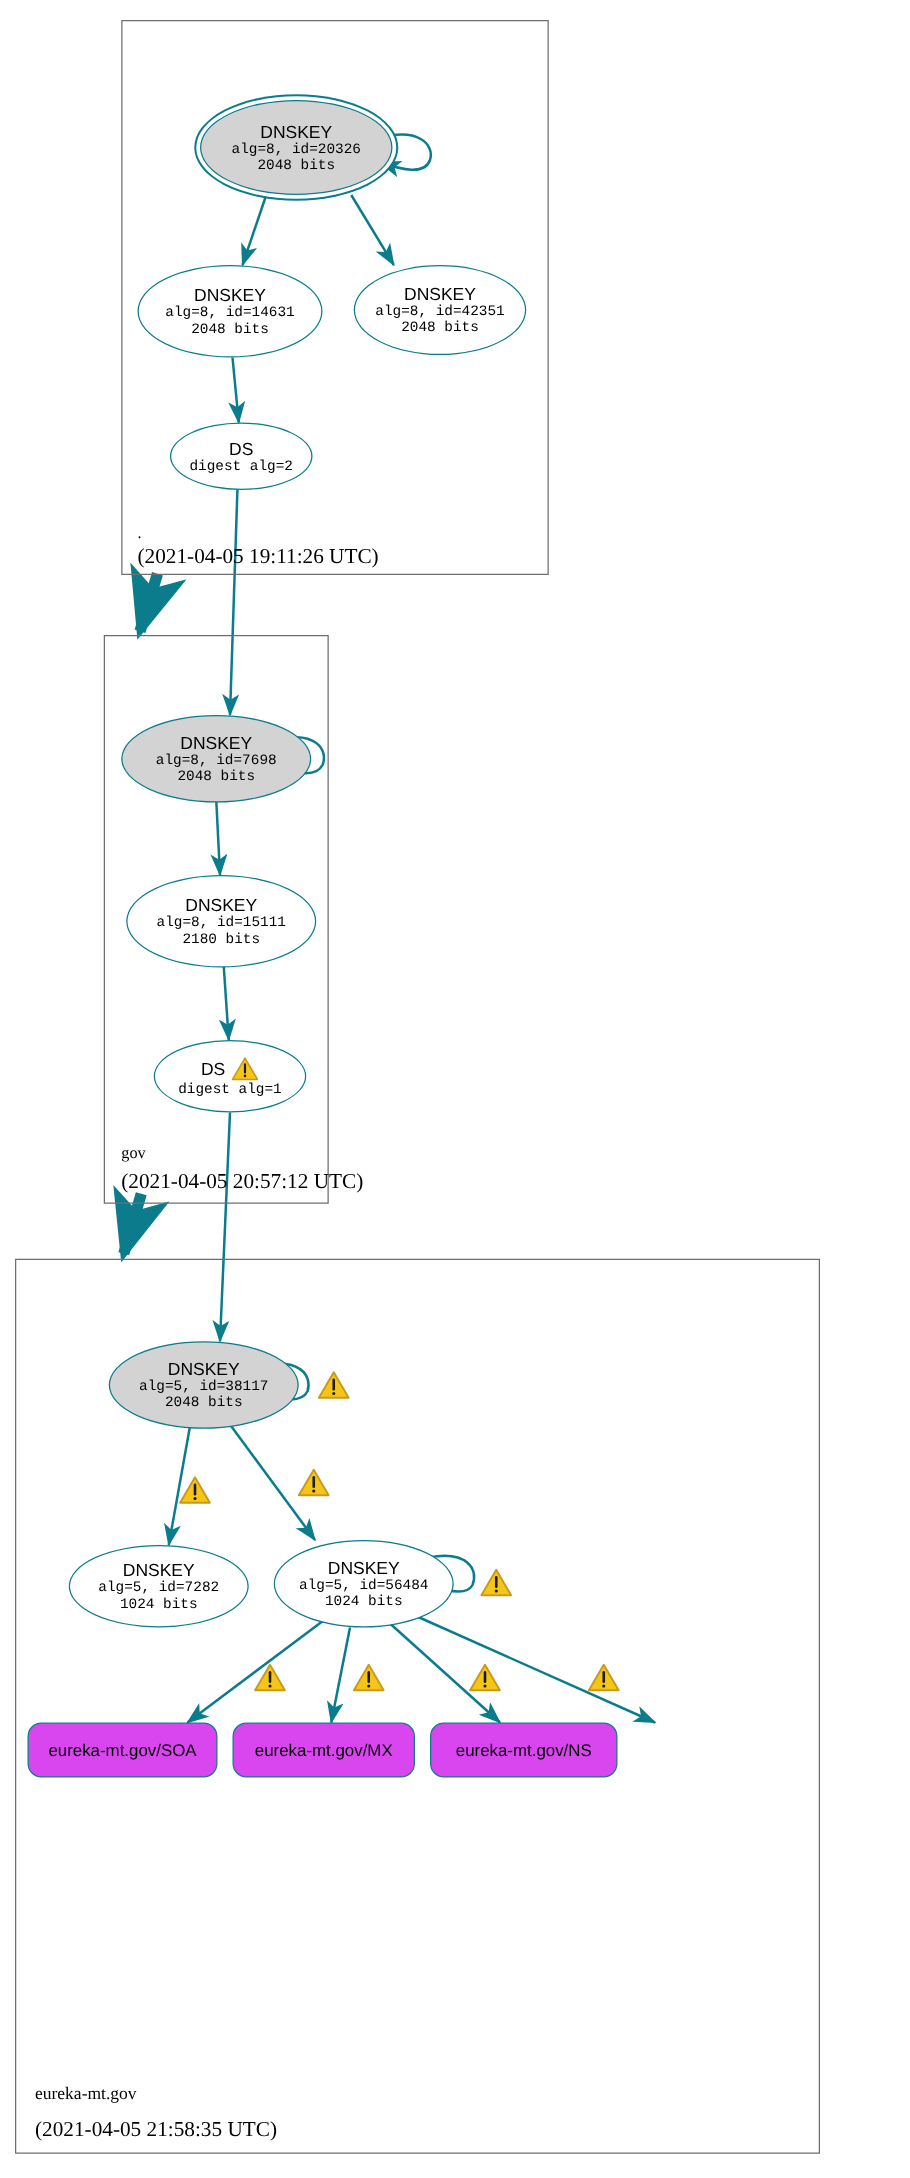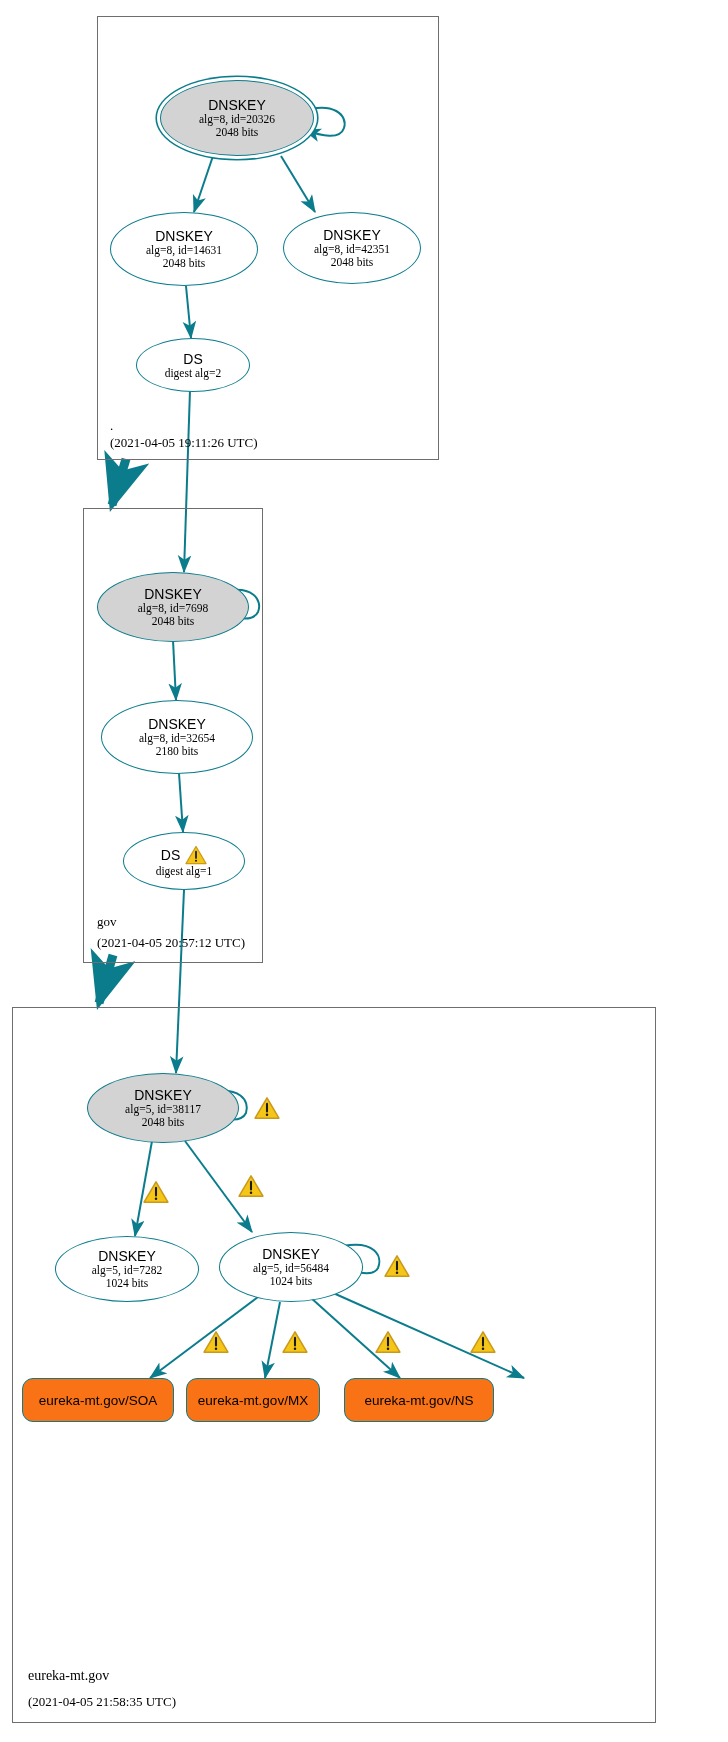--- a/index.html
+++ b/index.html
@@ -35,21 +35,21 @@
   .zonelabel {
     position: absolute;
     font-family: "Liberation Serif", serif;
     font-size: 13px;
     color: #000000;
     white-space: nowrap;
   }
   .zonedate {
     position: absolute;
     font-family: "Liberation Serif", serif;
-    font-size: 13px;
+    font-size: 17px;
     color: #000000;
     white-space: nowrap;
   }
   .node {
     position: absolute;
     box-sizing: border-box;
     display: flex;
     flex-direction: column;
     align-items: center;
     justify-content: center;
@@ -63,30 +63,30 @@
   }
   .ellipse.filled {
     background: #d3d3d3;
   }
   .ellipse.dbl {
     box-shadow: 0 0 0 3px #ffffff, 0 0 0 4.6px #0b7c8c;
   }
   .rrset {
     border: 1.6px solid #0b7c8c;
     border-radius: 11px;
-    background: #f97316;
+    background: #d946ef;
     justify-content: center;
   }
   .n-title {
     font-family: "Liberation Sans", sans-serif;
     font-size: 14px;
     line-height: 16px;
   }
   .n-sub {
-    font-family: Liberation Serif, serif;
+    font-family: Liberation Mono, monospace;
     font-size: 11.5px;
     line-height: 13px;
   }
   .rr-label {
     font-family: "Liberation Sans", sans-serif;
     font-size: 13.5px;
     line-height: 15px;
   }
   .ds-row {
     display: flex;
@@ -189,21 +189,21 @@
   <div class="zonedate" style="left:110px; top:435px;">(2021-04-05 19:11:26 UTC)</div>
 
   <div class="node ellipse filled" style="left:97px; top:572px; width:152px; height:70px;">
     <div class="n-title">DNSKEY</div>
     <div class="n-sub">alg=8, id=7698</div>
     <div class="n-sub">2048 bits</div>
   </div>
 
   <div class="node ellipse" style="left:101px; top:700px; width:152px; height:74px;">
     <div class="n-title">DNSKEY</div>
-    <div class="n-sub">alg=8, id=32654</div>
+    <div class="n-sub">alg=8, id=15111</div>
     <div class="n-sub">2180 bits</div>
   </div>
 
   <div class="node ellipse" style="left:123px; top:832px; width:122px; height:58px;">
     <div class="ds-row">
       <span class="n-title">DS</span>
       <span class="warn-inline">
         <svg viewBox="0 0 24 22">
             <path d="M12 1.6 L23 20.4 L1 20.4 Z" fill="#f5c518" stroke="#c9991a" stroke-width="1.4" stroke-linejoin="round"></path>
             <path d="M12 7.2 L12 14.2" stroke="#1a1a1a" stroke-width="1.9" stroke-linecap="round"></path>
@@ -289,21 +289,21 @@
     <svg viewBox="0 0 24 22">
         <path d="M12 1.6 L23 20.4 L1 20.4 Z" fill="#f5c518" stroke="#c9991a" stroke-width="1.4" stroke-linejoin="round"></path>
         <path d="M12 7.2 L12 14.2" stroke="#1a1a1a" stroke-width="1.9" stroke-linecap="round"></path>
         <circle cx="12" cy="17.3" r="1.15" fill="#1a1a1a"></circle>
       </svg>
   </div>
 
   <div class="node rrset" style="left:22px; top:1378px; width:152px; height:44px;">
     <div class="rr-label">eureka-mt.gov/SOA</div>
   </div>
-  <div class="node rrset" style="left:186px; top:1378px; width:134px; height:44px;">
+  <div class="node rrset" style="left:186px; top:1378px; width:146px; height:44px;">
     <div class="rr-label">eureka-mt.gov/MX</div>
   </div>
   <div class="node rrset" style="left:344px; top:1378px; width:150px; height:44px;">
     <div class="rr-label">eureka-mt.gov/NS</div>
   </div>
 
   <div class="zonelabel" style="left:28px; top:1668px; font-size:14px;">eureka-mt.gov</div>
   <div class="zonedate" style="left:28px; top:1694px;">(2021-04-05 21:58:35 UTC)</div>
 
 </div>

